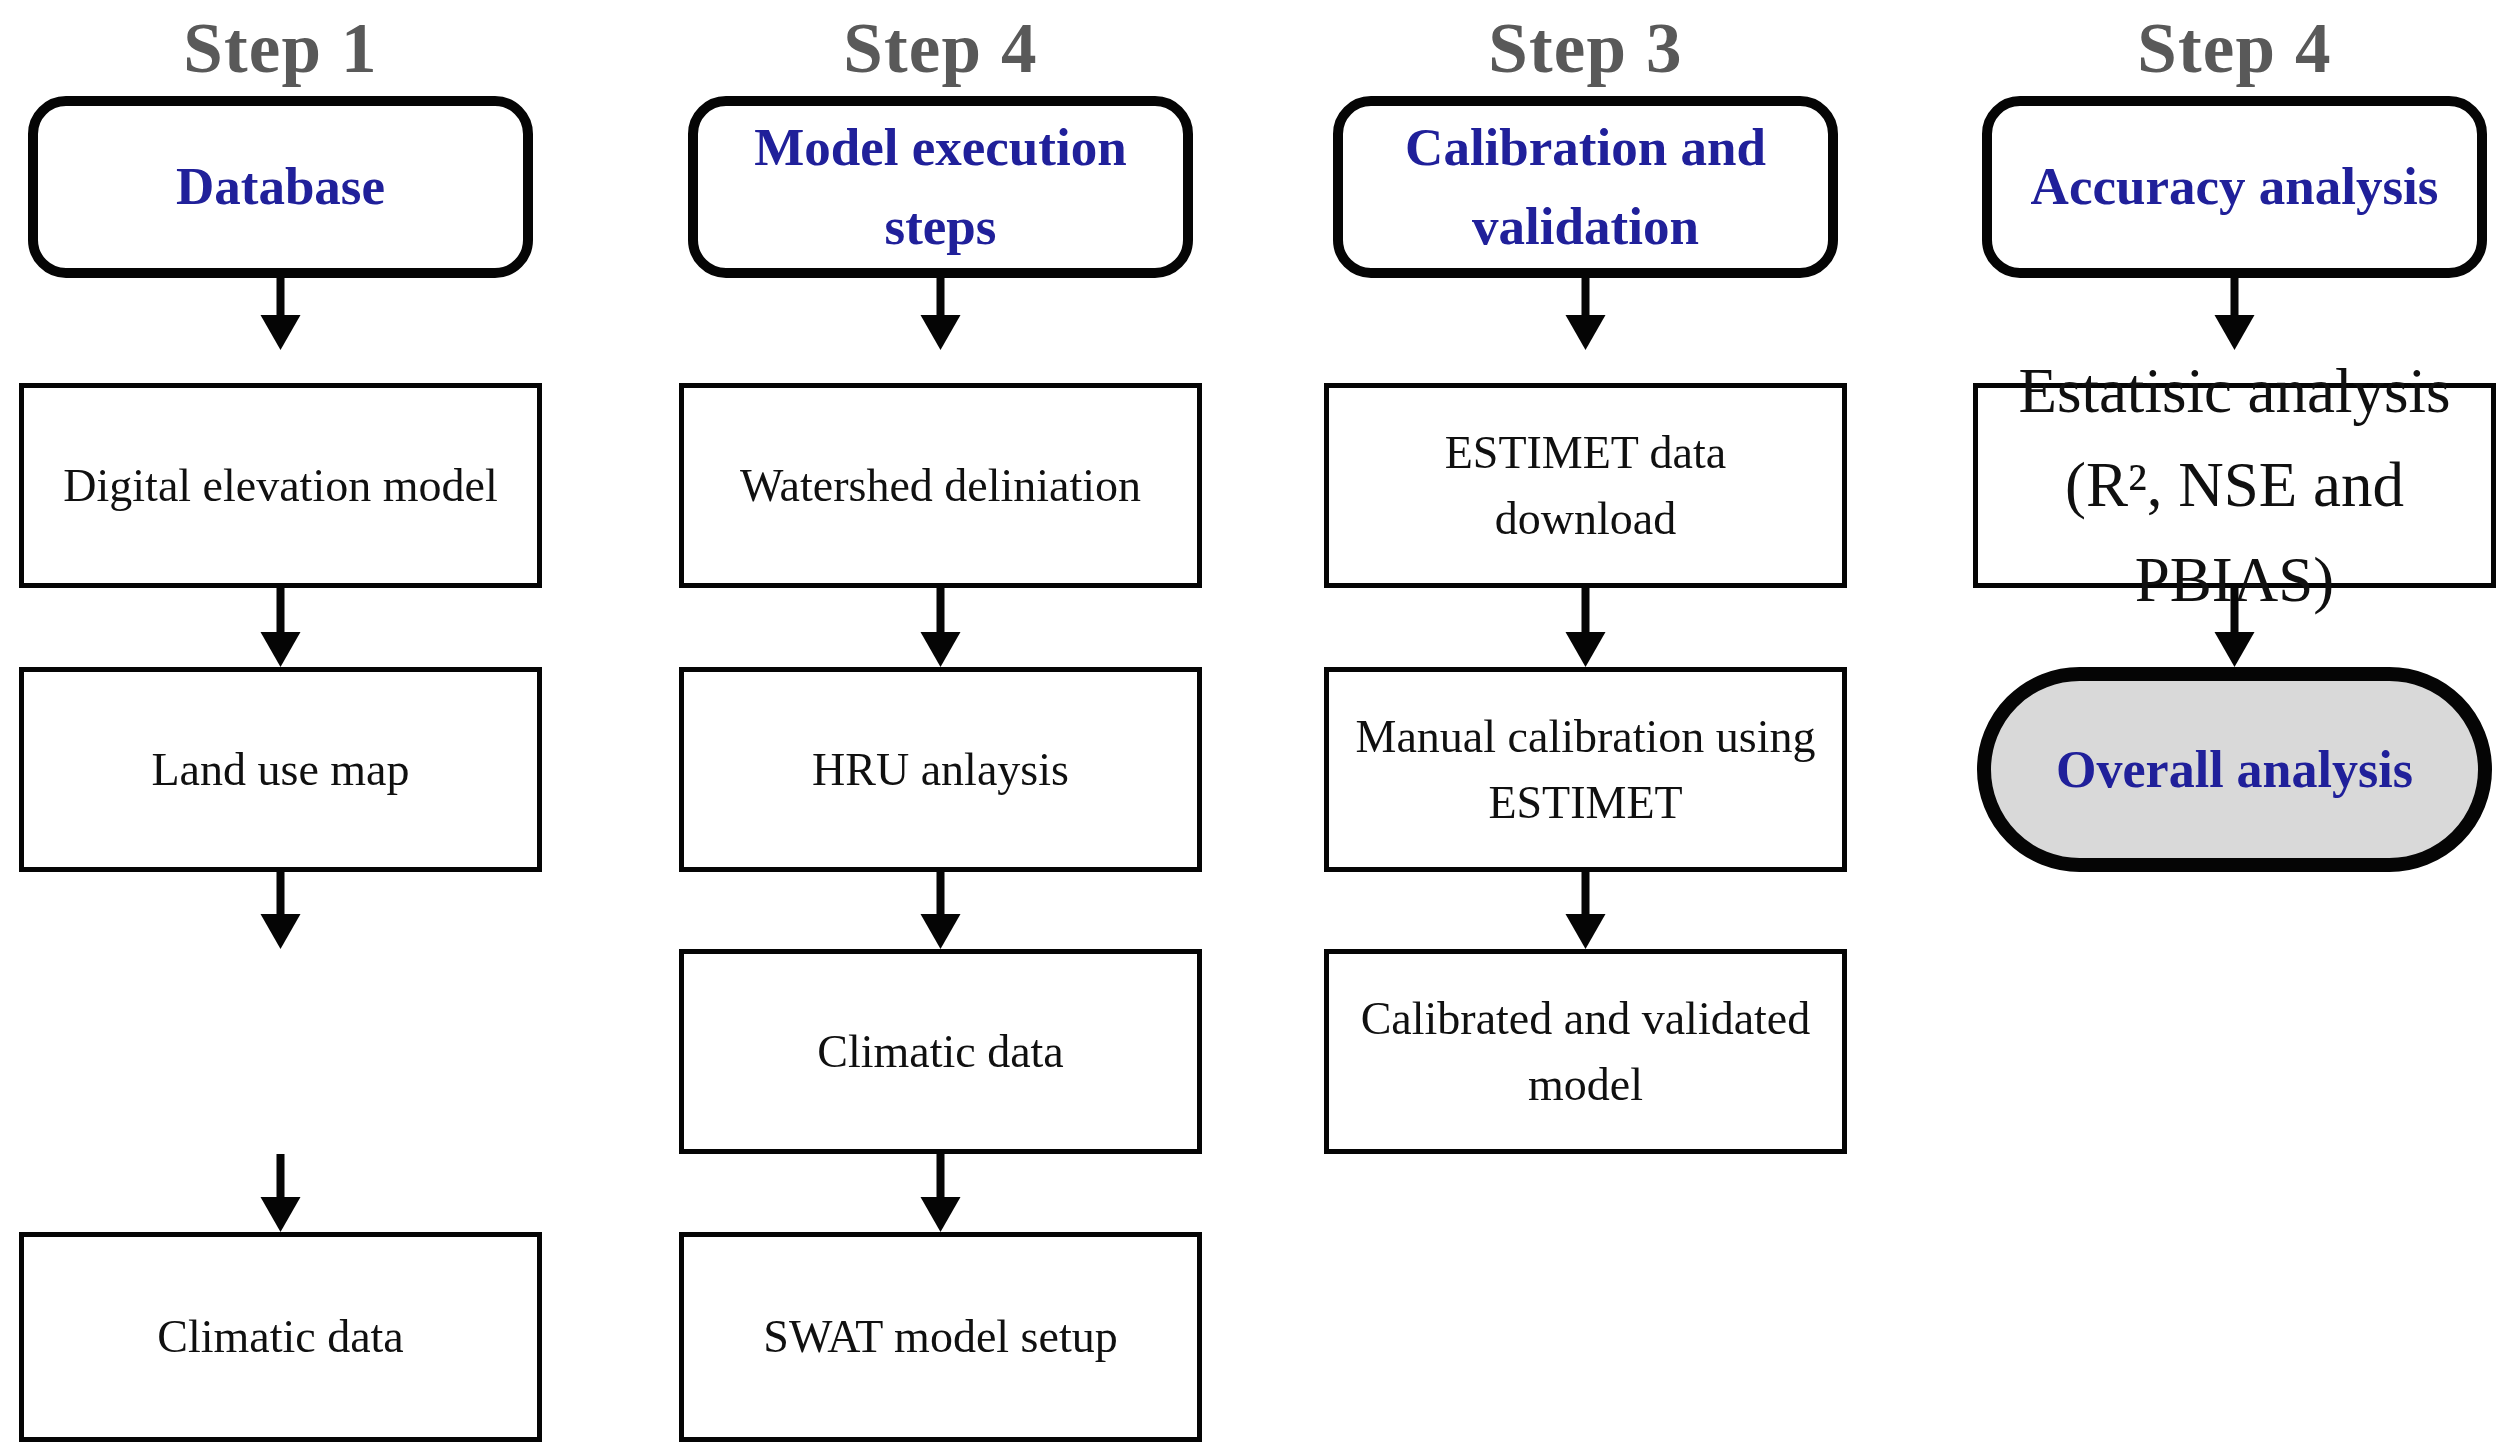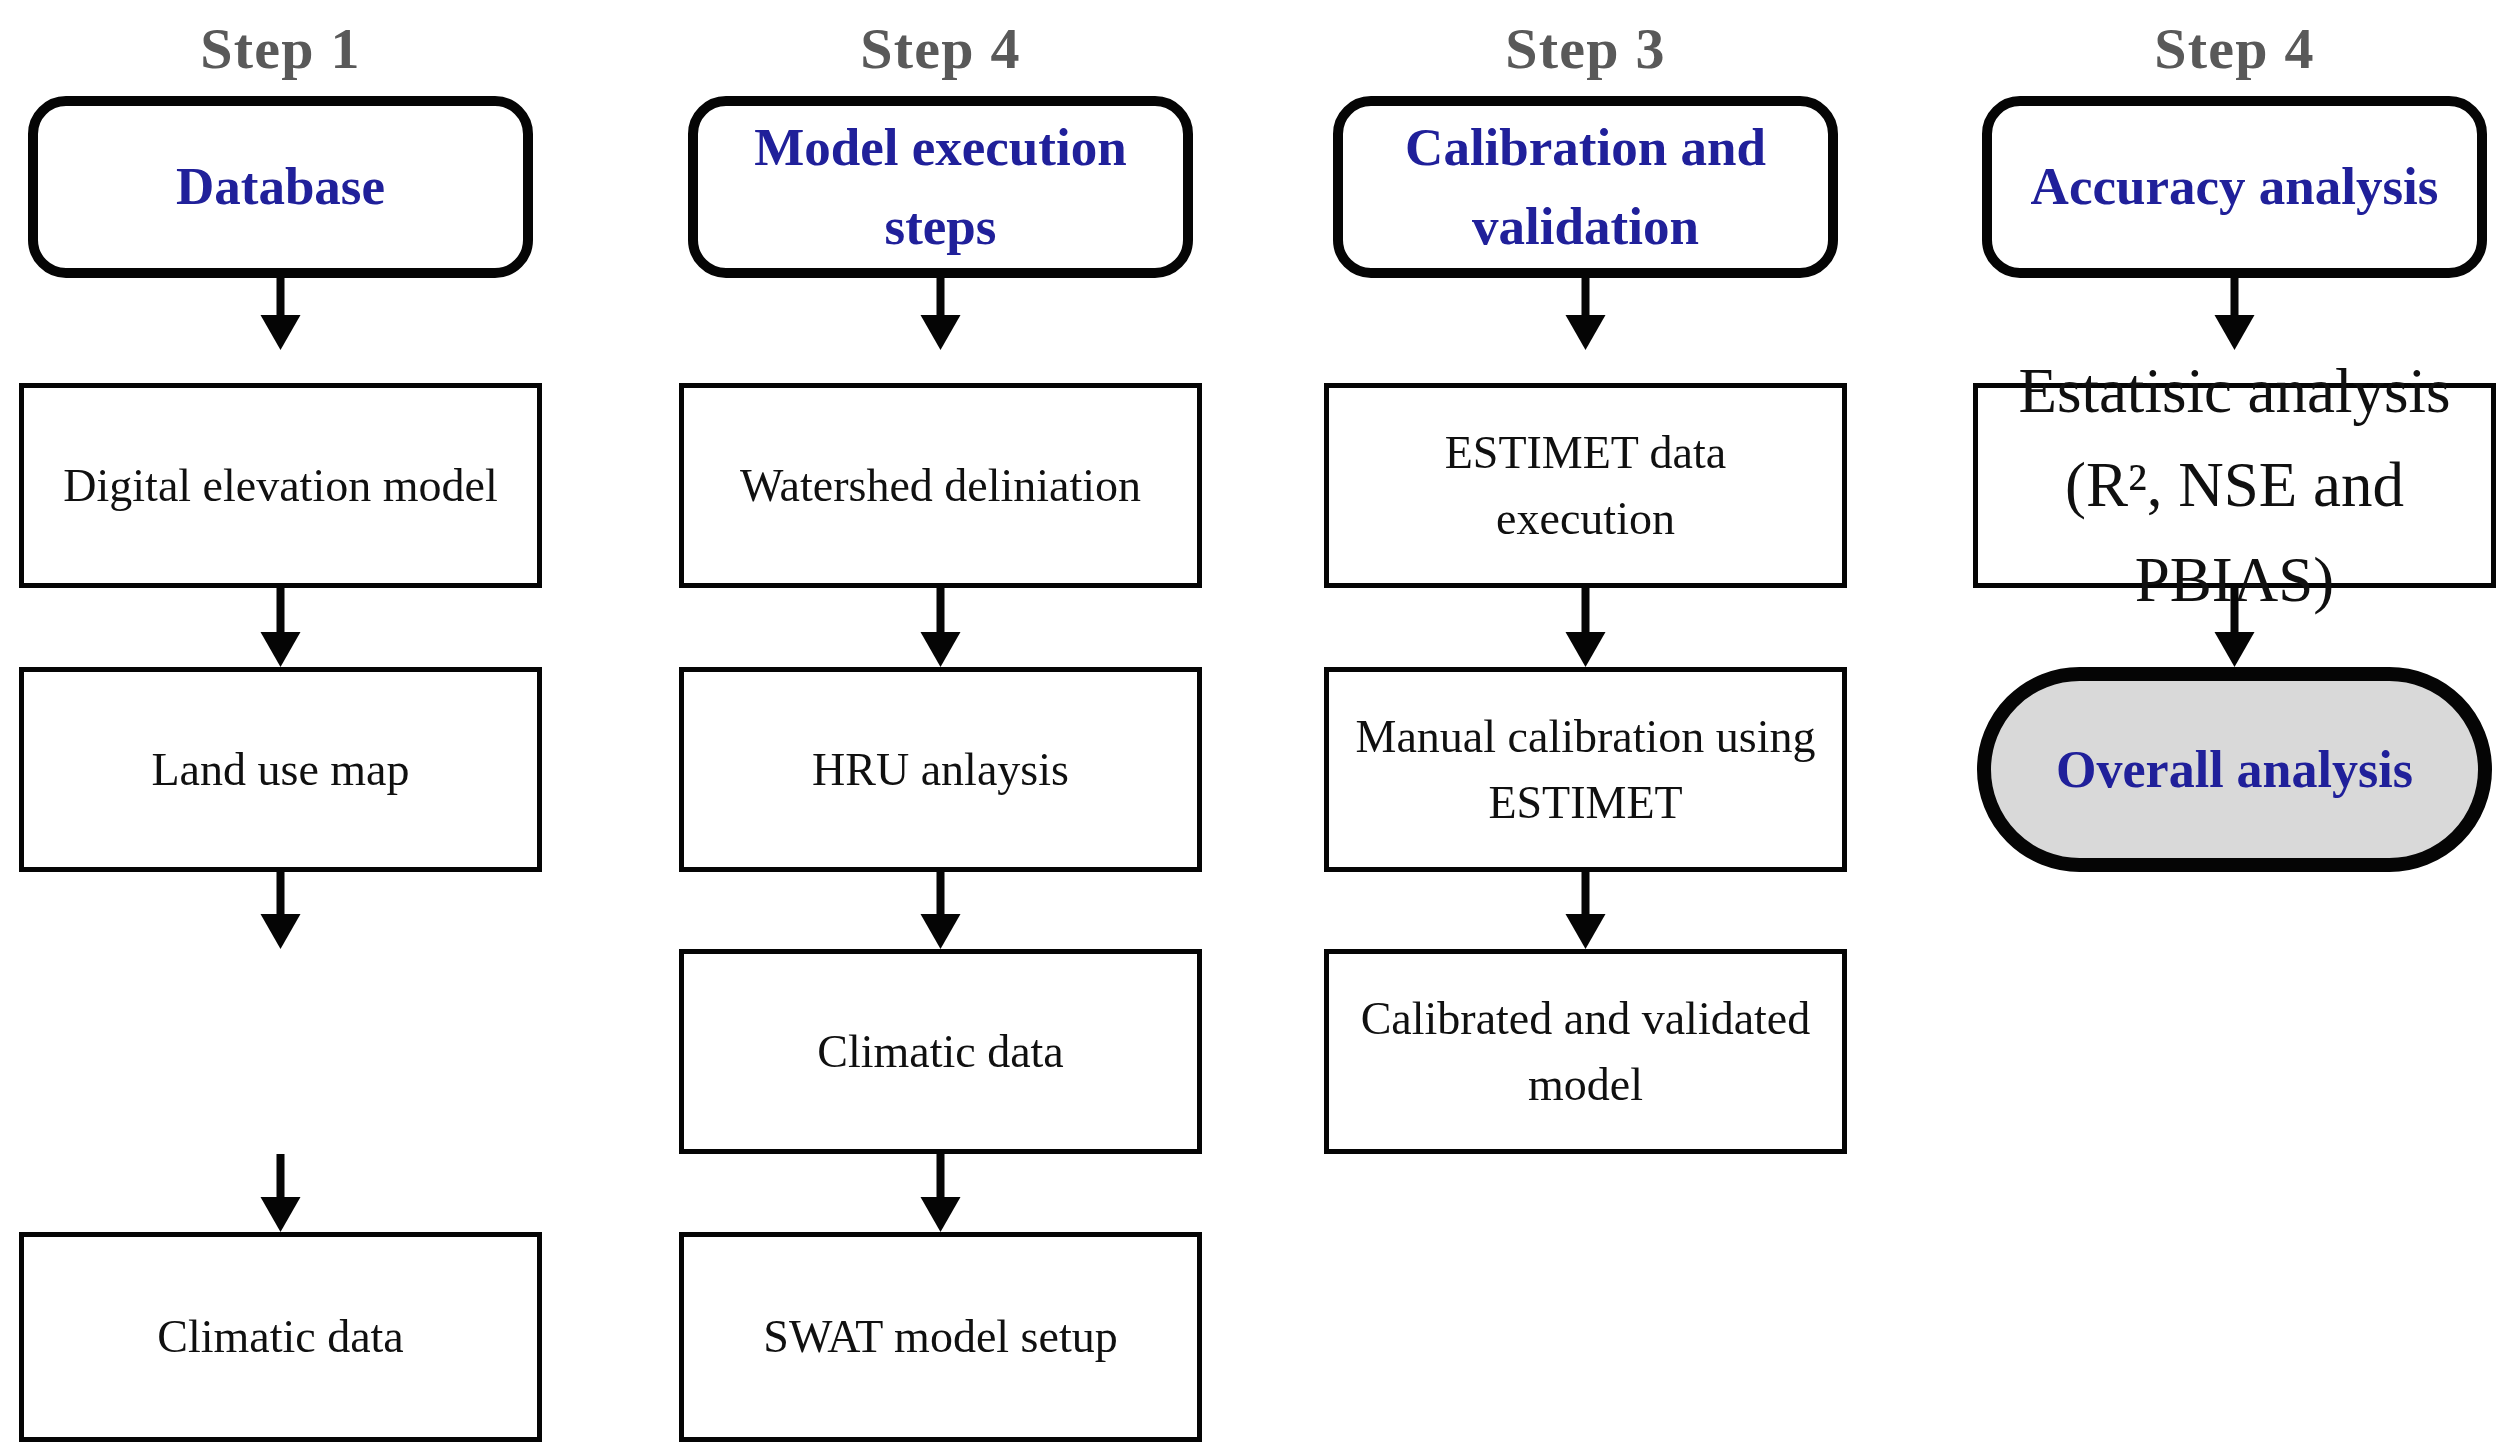--- a/index.html
+++ b/index.html
@@ -12,21 +12,21 @@
   }
   .col{position:absolute;top:0;height:100%;width:523px;}
   #col1{left:19px;}
   #col2{left:679px;}
   #col3{left:1324px;}
   #col4{left:1973px;}
 
   .step-label{
     position:absolute;left:0;right:0;top:11px;height:74px;
     display:flex;align-items:center;justify-content:center;
-    font-size:58px;font-weight:bold;color:#595959;letter-spacing:1.2px;
+    font-size:71px;font-weight:bold;color:#595959;letter-spacing:1.2px;
   }
   .box{
     position:absolute;left:0;right:0;box-sizing:border-box;
     background:#ffffff;border:5px solid #050505;
     display:flex;align-items:center;justify-content:center;
     text-align:center;color:#101010;font-size:46px;line-height:1.42;
     padding:6.2px 21px;
   }
   .header-box{
     left:8.6px;right:8.6px;top:96px;height:182px;
@@ -116,21 +116,21 @@
     <div class="box r5">SWAT model setup</div>
   </div>
 
   <div class="col" id="col3">
     <div class="step-label">Step 3</div>
     <div class="box header-box">Calibration and validation</div>
     <div class="arrow a1">
         <span class="stem"></span>
         <span class="head"></span>
       </div>
-    <div class="box r2">ESTIMET data execution</div>
+    <div class="box r2">ESTIMET data download</div>
     <div class="arrow a2">
         <span class="stem"></span>
         <span class="head"></span>
       </div>
     <div class="box r3">Manual calibration using ESTIMET</div>
     <div class="arrow a3">
         <span class="stem"></span>
         <span class="head"></span>
       </div>
     <div class="box r4">Calibrated and validated model</div>

